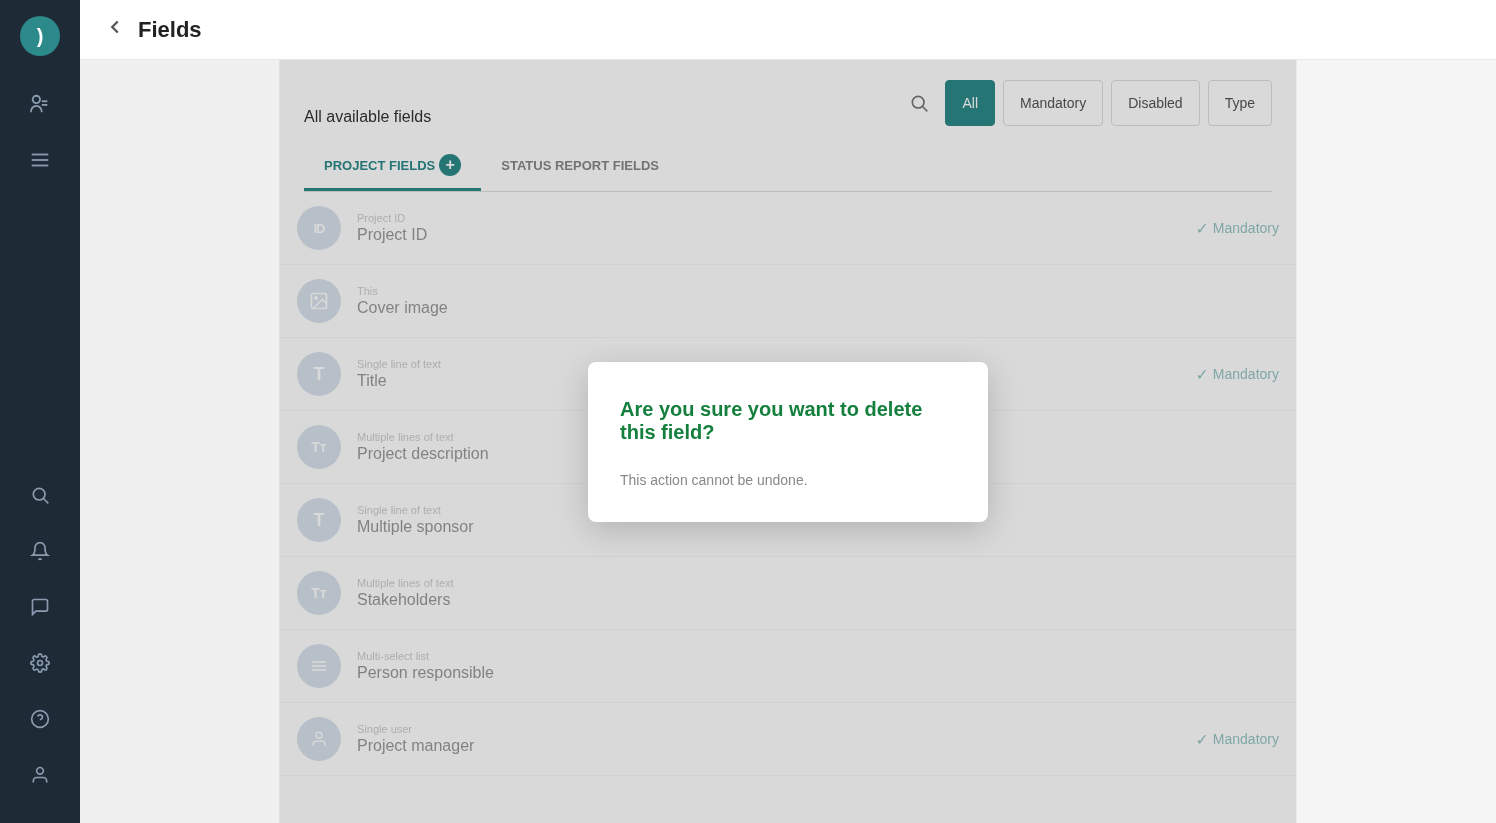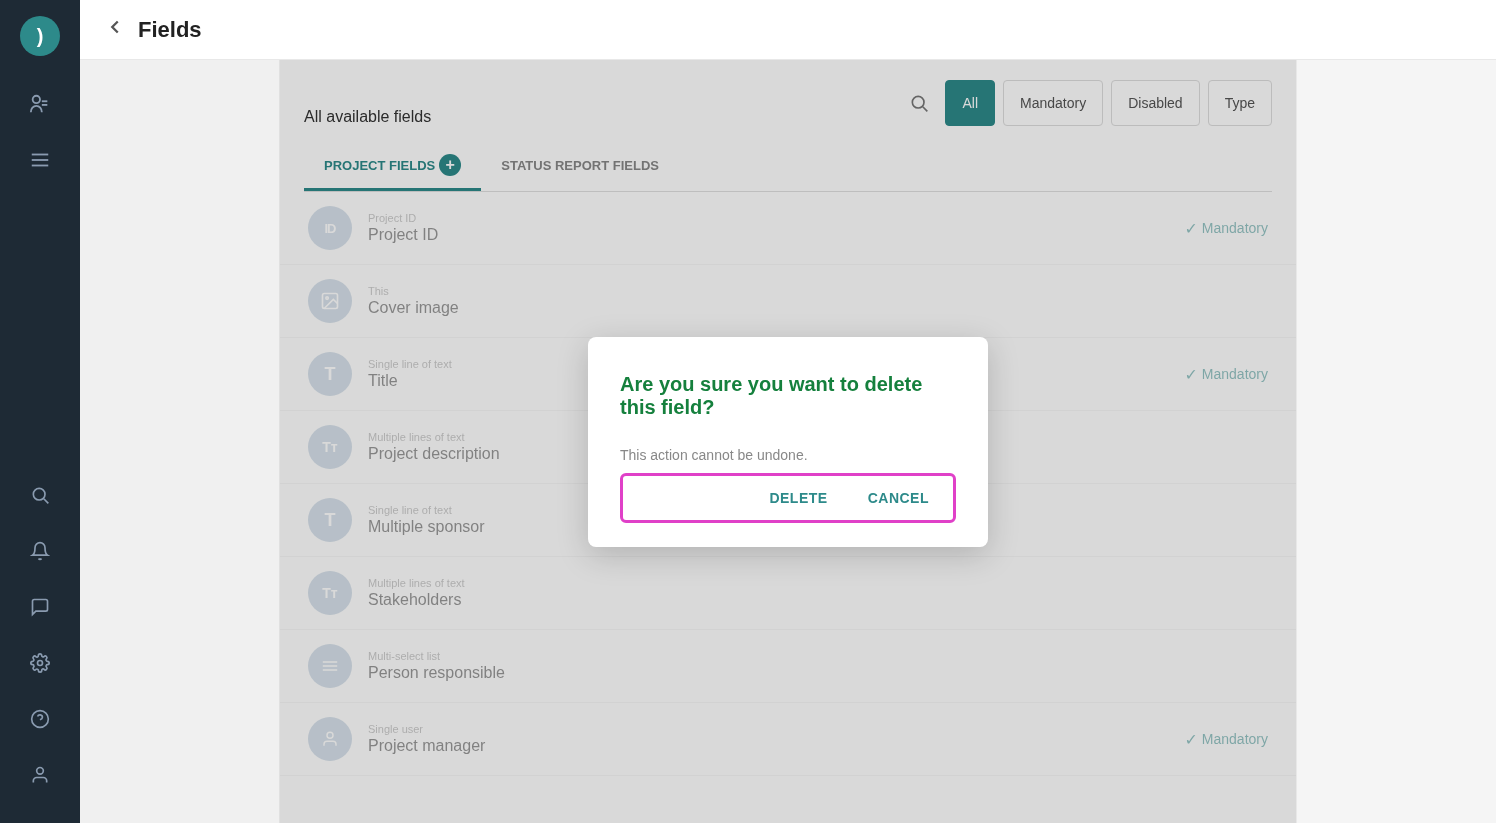--- a/index.html
+++ b/index.html
@@ -176,21 +176,21 @@
 
     
     .field-list {
       flex: 1;
       overflow-y: auto;
       opacity: 0.5;
     }
     .field-row {
       display: flex;
       align-items: center;
-      padding: 14px 28px;
+      padding: 14px 17px;
       border-bottom: 1px solid #f0f0f0;
       gap: 16px;
     }
     .field-icon {
       width: 44px; height: 44px;
       border-radius: 50%;
       background: #b0c4d8;
       display: flex; align-items: center; justify-content: center;
       color: white;
       font-size: 18px;
@@ -486,23 +486,19 @@
             <span>Mandatory</span>
           </div>
         </div>
 
       </div>
 
       <div class="overlay">
         <div class="dialog">
           <div class="dialog-title">Are you sure you want to delete this field?</div>
           <div class="dialog-subtitle">This action cannot be undone.</div>
-          <div class="dialog-actions">
-            <button class="dialog-btn delete">DELETE</button>
-            <button class="dialog-btn cancel">CANCEL</button>
-          </div>
         </div>
       </div>
     </div>
 
     <div class="right-spacer"></div>
   </div>
 </div>
 
 </body></html>

